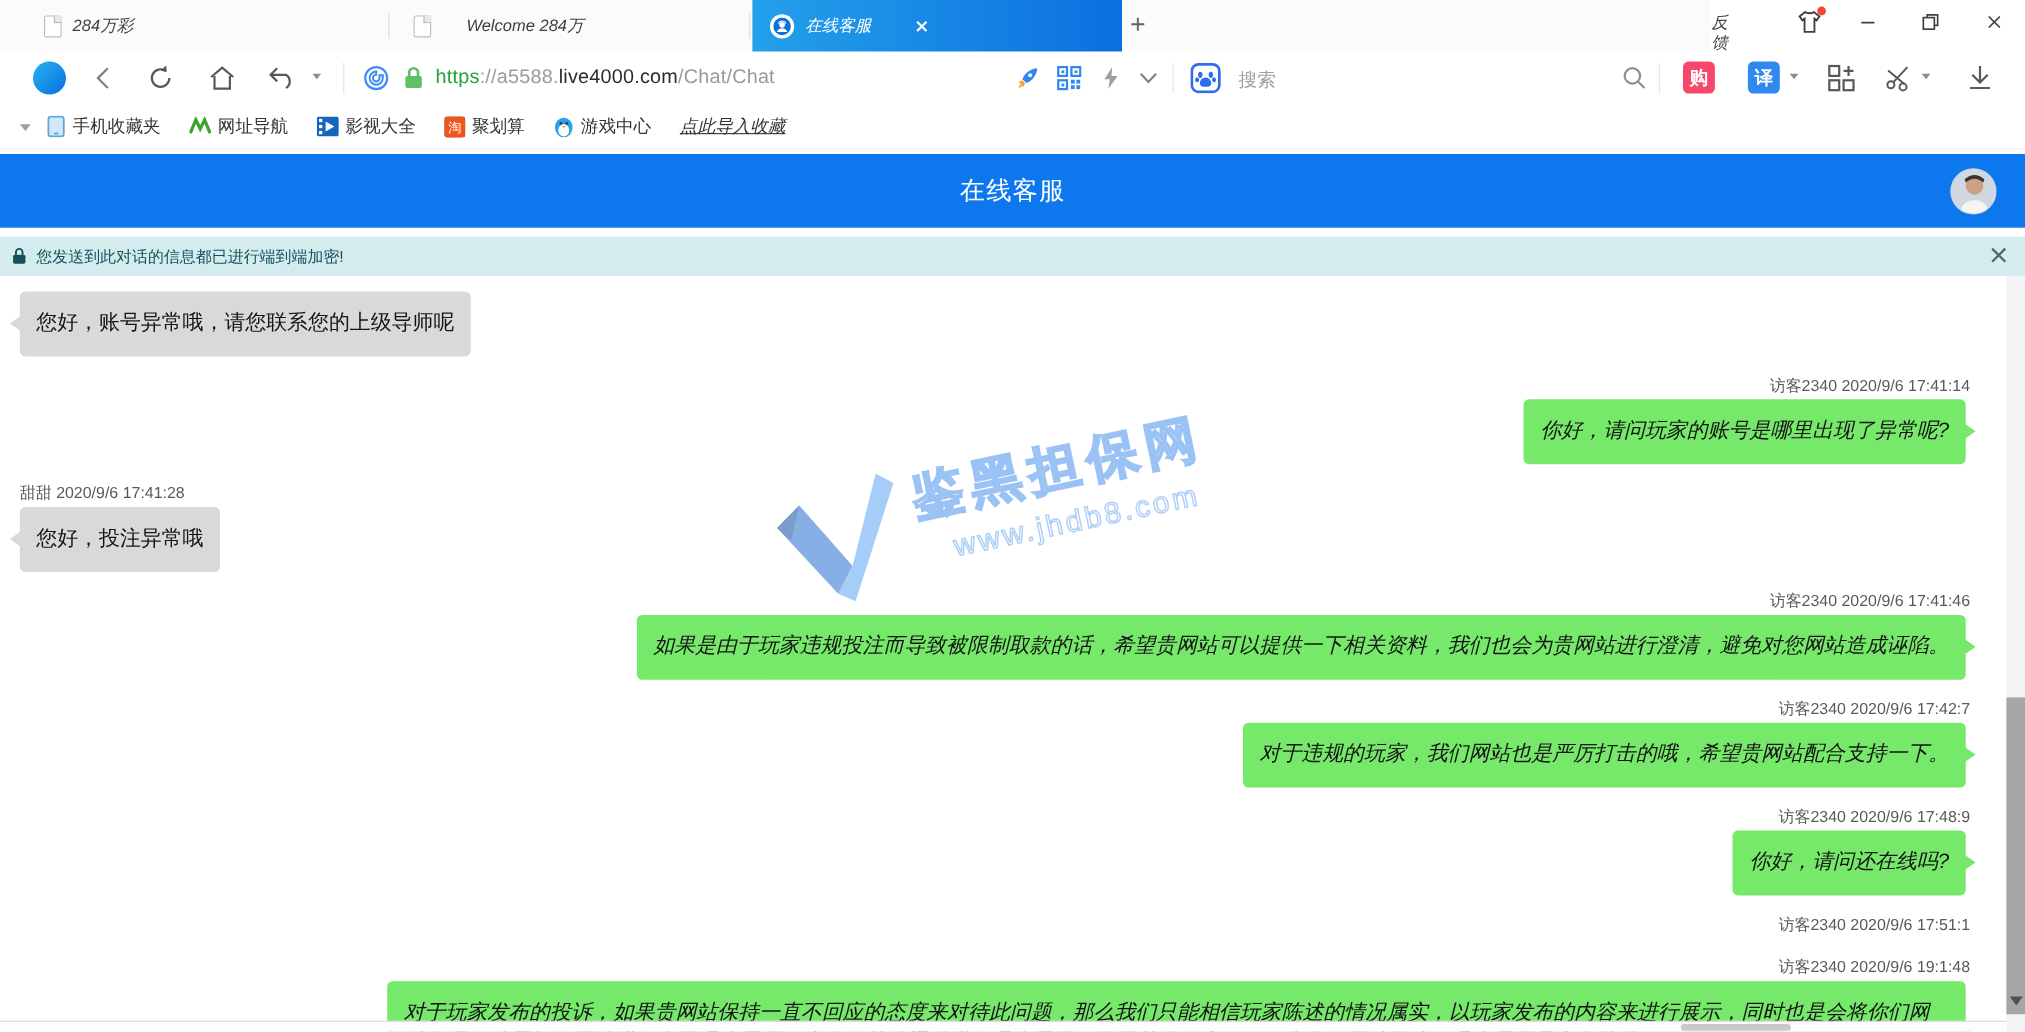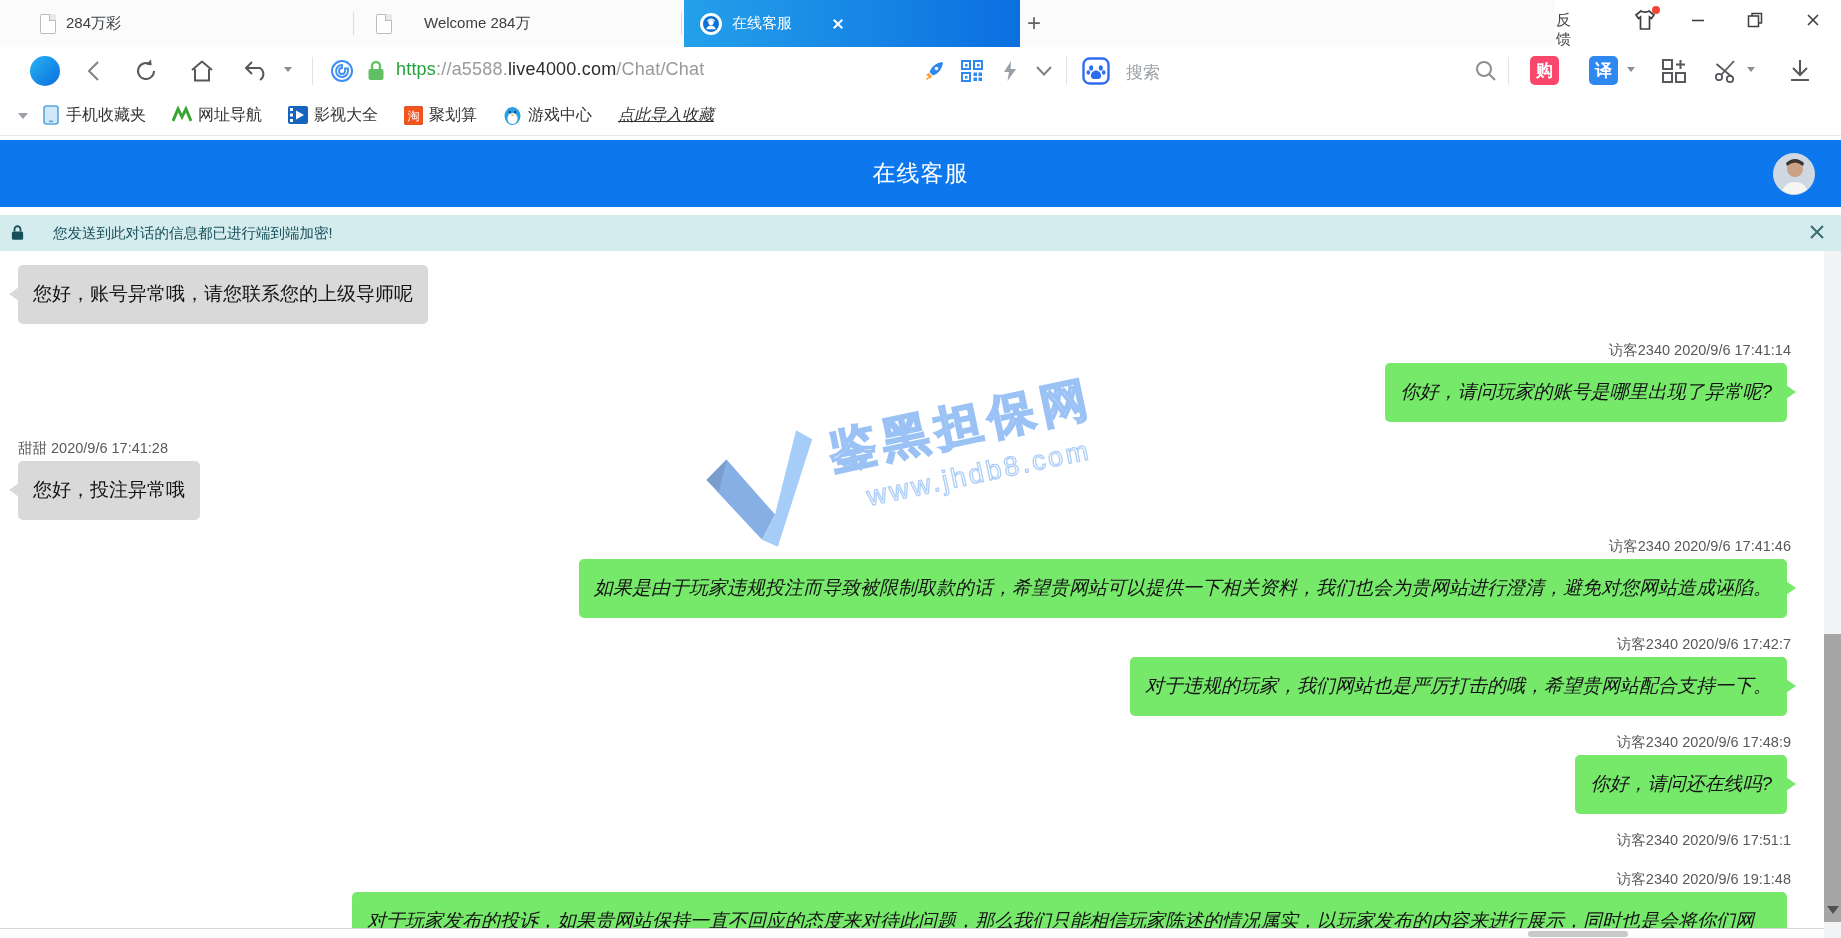--- a/index.html
+++ b/index.html
@@ -1,20 +1,20 @@
 <!DOCTYPE html>
 <html style="--header-blue: #0d78ee; --bubble-green: #76e96b; --bubble-gray: #d9d9d9; --notice-bg: #d5ecef; --notice-text: #17505a;"><head>
 <meta charset="utf-8">
 <style>
   * { margin:0; padding:0; box-sizing:border-box; }
   html,body { width:1841px; height:938px; overflow:hidden;
     font-family:"Liberation Sans","DejaVu Sans",sans-serif; background:#fff; }
 
   
-  .tabbar { position:absolute; left:0; top:0; width:1555px; height:47px; background:#fbfbfc; }
+  .tabbar { position:absolute; left:0; top:0; width:1555px; height:47px; background:#fbfbfc;font-style:italic; }
   .tab { position:absolute; top:0; height:47px; display:flex; align-items:center; gap:10px;
     padding:0 16px; font-size:15px; color:#3c4043; }
   .tab .sep { position:absolute; right:0; top:12px; height:23px; width:1px; background:#dcdcdc; }
   .tab.active { background:linear-gradient(90deg,#24a0ea,#0b6fe0); color:#fff; }
   .pageicon { width:16px; height:20px; background:#fff; border:1.5px solid #b9bcc0; border-radius:2px; position:relative; }
   .pageicon::after { content:''; position:absolute; right:-1px; top:-1px; width:6px; height:6px;
     background:#e8e9eb; border-left:1.5px solid #b9bcc0; border-bottom:1.5px solid #b9bcc0; }
   .cs-favicon { width:22px; height:22px; border-radius:50%; background:#fff; display:flex; align-items:center; justify-content:center; }
   .tab-close { margin-left:28px; width:16px; height:16px; position:relative; cursor:pointer; }
   .tab-close::before,.tab-close::after { content:''; position:absolute; left:7px; top:2px; width:2px; height:12px; background:#fff; }
@@ -45,21 +45,21 @@
   .bm-item { display:flex; align-items:center; gap:6px; font-size:16px; color:#333; margin-right:26px; white-space:nowrap; }
   .bm-item.u { text-decoration:underline;font-style:italic; }
 
   
   .page { position:absolute; left:0; top:136px; width:1841px; height:802px; background:#fff; overflow:hidden; }
   .chat-header { position:absolute; left:0; top:4px; width:1841px; height:67px; background:var(--header-blue);
     display:flex; align-items:center; justify-content:center; }
   .chat-title { color:#fff; font-size:23px; letter-spacing:1px; }
   .avatar { position:absolute; right:26px; top:13px; width:42px; height:42px; border-radius:50%; background:#dfe7ef; overflow:hidden; border:1px solid #c9d4de; }
   .notice { position:absolute; left:0; top:79px; width:1841px; height:36px; background:var(--notice-bg);
-    display:flex; align-items:center; padding:0 10px;gap:20px; }
+    display:flex; align-items:center; padding:0 10px; }
   .notice-text { font-size:14.5px; color:var(--notice-text); margin-left:8px; }
   .notice-close { position:absolute; right:14px; top:7px; width:20px; height:20px; }
 
   .chat-scroll { position:absolute; left:0; top:115px; width:1824px; height:687px; overflow:hidden; }
   .msgs { padding:14px 27px 0 8px; display:flex; flex-direction:column; }
   .msg { display:flex; flex-direction:column; margin-top:17px; }
   .msg:first-child { margin-top:0; }
   .msg.left  { align-items:flex-start; }
   .msg.right { align-items:flex-end; }
   .meta { font-size:14.5px; color:#595959; margin-bottom:3px; }

